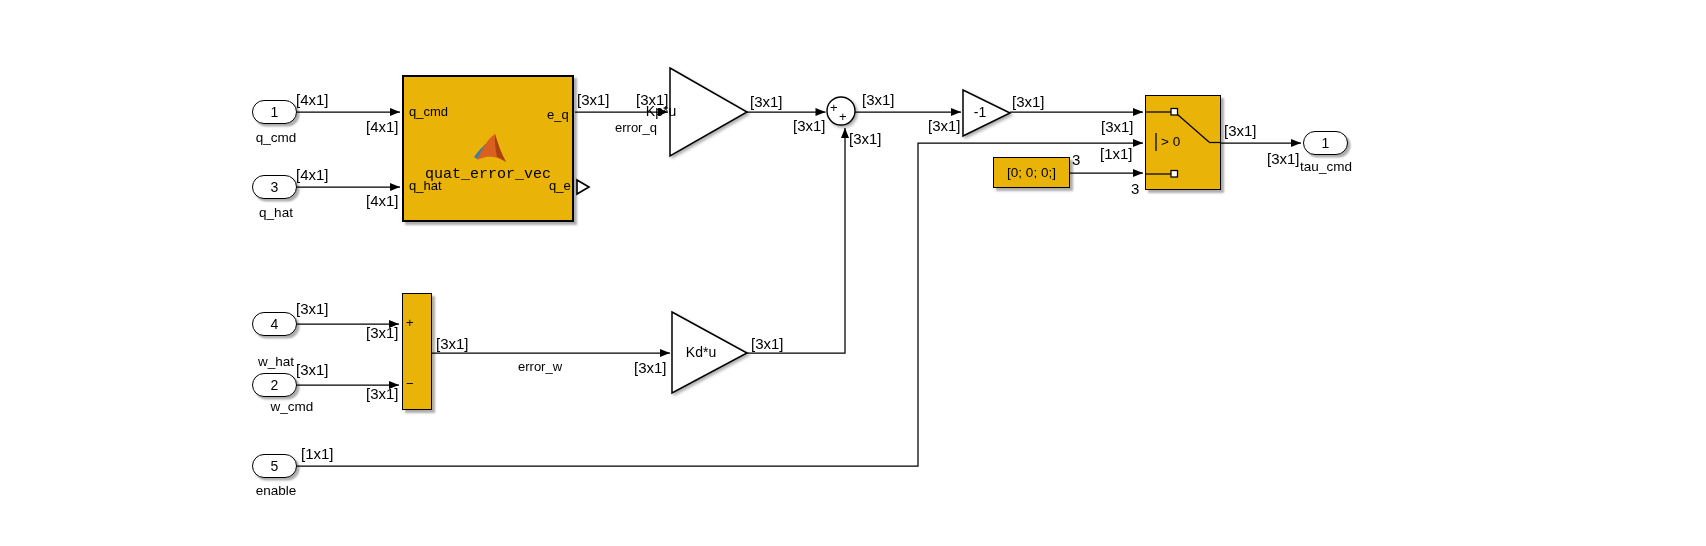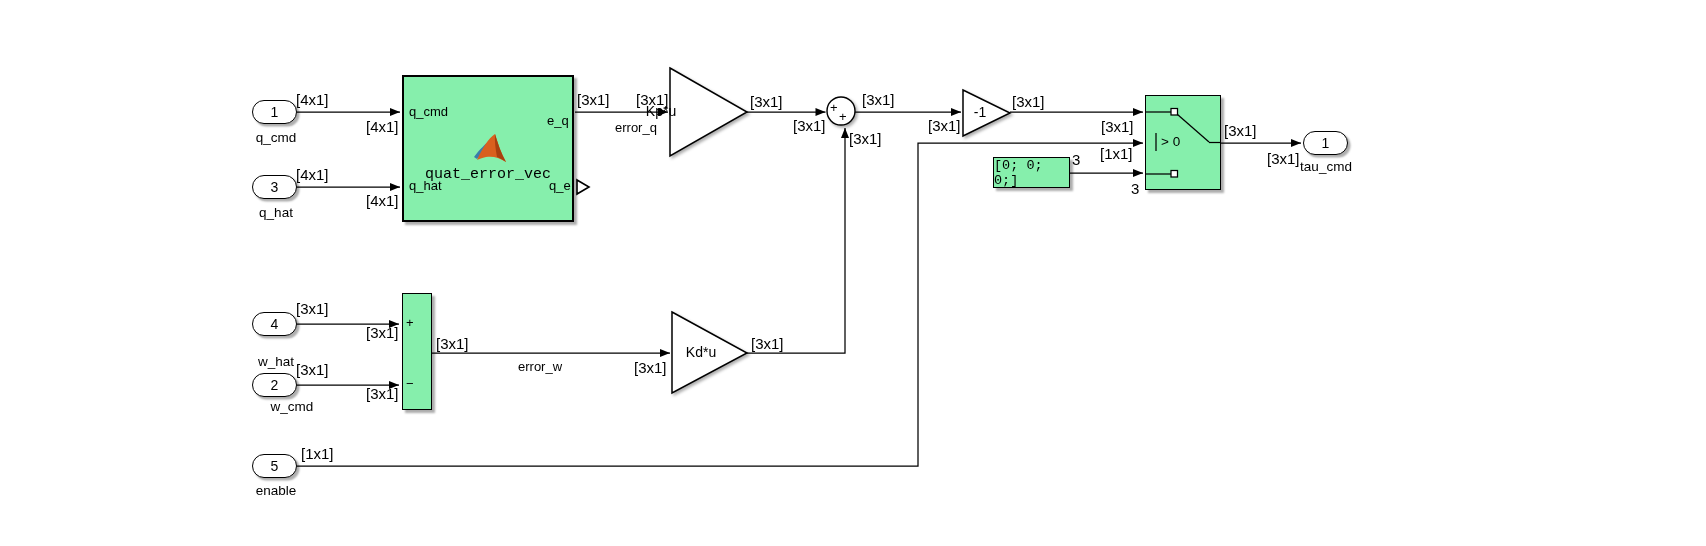--- a/index.html
+++ b/index.html
@@ -2,22 +2,22 @@
 <html><head>
 <meta charset="utf-8">
 <style>
   html,body{margin:0;padding:0;background:#ffffff;}
   .canvas{
     position:relative;width:1706px;height:546px;background:#ffffff;
     font-family:"Liberation Sans","DejaVu Sans",sans-serif;
     color:#000;overflow:hidden;
   }
   
-  .blk{position:absolute;background:#86efac;border:1.5px solid #000;box-sizing:border-box;
-       box-shadow:2.5px 2.5px 2px rgba(0,0,0,0.32);font-family:Liberation Mono, monospace;}
+  .blk{position:absolute;background:#eab308;border:1.5px solid #000;box-sizing:border-box;
+       box-shadow:2.5px 2.5px 2px rgba(0,0,0,0.32);}
   .fnblk{border-width:2.5px;}
   .pill{position:absolute;width:45px;height:24px;background:#fff;border:1.6px solid #000;
         border-radius:12px;box-sizing:border-box;display:flex;align-items:center;justify-content:center;
         font-size:14px;box-shadow:2.5px 2.5px 2px rgba(0,0,0,0.32);}
   .constblk{display:flex;align-items:center;justify-content:center;font-size:13.5px;}
   
   .lbl{position:absolute;line-height:1.05;white-space:nowrap;}
   .dim{font-size:15px;}
   .name{font-size:13.5px;transform:translateX(-50%);}
   .portlbl{font-size:13px;}
@@ -116,21 +116,21 @@
   <div class="lbl name" style="left:276px;top:131px;">q_cmd</div>
   <div class="lbl name" style="left:276px;top:206px;">q_hat</div>
   <div class="lbl name" style="left:276px;top:355px;">w_hat</div>
   <div class="lbl name" style="left:292px;top:400px;">w_cmd</div>
   <div class="lbl name" style="left:276px;top:484px;">enable</div>
   <div class="lbl name" style="left:1326px;top:160px;">tau_cmd</div>
 
   <div class="lbl fnname" style="left:488px;top:167px;font-family:Liberation Mono, monospace;">quat_error_vec</div>
   <div class="lbl portlbl" style="left:409px;top:105px;">q_cmd</div>
   <div class="lbl portlbl" style="left:409px;top:179px;">q_hat</div>
-  <div class="lbl portlbl" style="left:547px;top:114px;">e_q</div>
+  <div class="lbl portlbl" style="left:547px;top:108px;">e_q</div>
   <div class="lbl portlbl" style="left:549px;top:179px;">q_e</div>
 
   <div class="lbl gainlbl" style="left:661px;top:104px;">Kp*u</div>
   <div class="lbl gainlbl" style="left:701px;top:345px;">Kd*u</div>
   <div class="lbl gainlbl" style="left:980px;top:105px;">-1</div>
 
   <div class="lbl sign" style="left:830px;top:101px;">+</div>
   <div class="lbl sign" style="left:839px;top:110px;">+</div>
   <div class="lbl sign" style="left:406px;top:316px;">+</div>
   <div class="lbl sign" style="left:406px;top:377px;">−</div>

